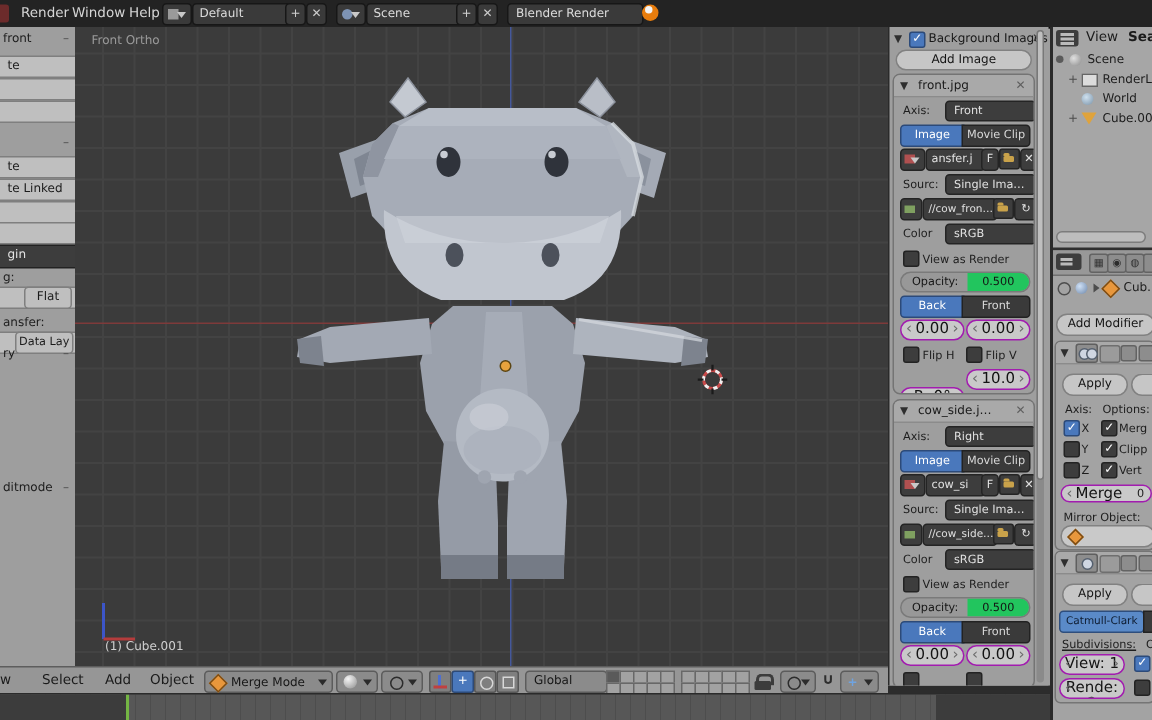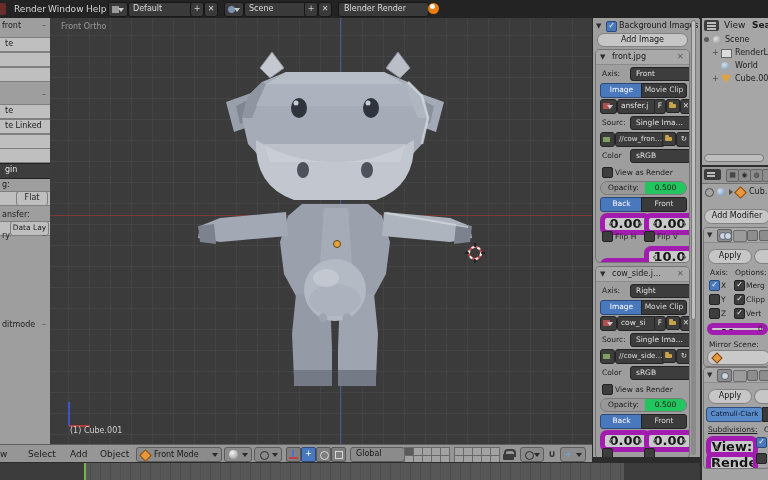--- a/index.html
+++ b/index.html
@@ -50,21 +50,21 @@
   .pillbtn{position:absolute;background:#c6c6c6;border:1px solid #818181;border-radius:8px;color:#141414;font-size:8px;text-align:center;line-height:11px;}
   .box{position:absolute;left:2px;width:93px;border:1px solid #747474;border-radius:5px;overflow:hidden;background:#9e9e9e;}
   .box-hdr{position:absolute;left:0;top:0;width:100%;height:14px;background:#a9a9a9;border-bottom:1px solid #8b8b8b;}
   .tri{display:inline-block;color:#2e2e2e;font-size:7px;}
   .xico{color:#3a3a3a;font-size:8px;}
   .lblD{position:absolute;color:#1d1d1d;font-size:7.5px;}
   .dk{position:absolute;background:#3d3d3d;border:1px solid #242424;border-radius:3px;color:#e0e0e0;font-size:7.5px;line-height:11px;overflow:hidden;white-space:nowrap;}
   .tab{position:absolute;height:13px;background:#3a3a3a;border:1px solid #222;color:#d9d9d9;font-size:7.5px;text-align:center;line-height:12px;overflow:hidden;}
   .tab.on{background:#4a78bc;border-color:#2c4a79;color:#fff;}
   .cb{position:absolute;width:9px;height:9px;background:#3d3d3d;border:1px solid #232323;border-radius:2px;color:#fff;font-size:8px;line-height:8px;text-align:center;}
-  .num{position:absolute;height:12px;background:#c9c9c9;border:5px solid #a21caf;border-radius:7px;color:#141414;font-size:13px;text-align:center;line-height:11px;overflow:hidden;font-weight:bold;}
+  .num{position:absolute;height:12px;background:#c9c9c9;border:1px solid #a21caf;border-radius:7px;color:#141414;font-size:10px;text-align:center;line-height:11px;overflow:hidden;}
   .num:before{content:"‹";position:absolute;left:3px;color:#6e6e6e;}
   .num:after{content:"›";position:absolute;right:3px;color:#6e6e6e;}
   .slider{position:absolute;height:12px;border:1px solid #7a7a7a;border-radius:7px;background:#989898;overflow:hidden;}
   .slider .sl-l{position:absolute;left:0;top:0;bottom:0;color:#161616;font-size:7.5px;line-height:11px;padding-left:7px;}
   .slider .sl-v{position:absolute;right:0;top:0;bottom:0;background:#22c55e;color:#141414;font-size:7.5px;line-height:11px;text-align:center;}
   .folder{position:absolute;width:12px;height:12px;background:#3d3d3d;border:1px solid #242424;border-radius:2px;}
   .folder i{position:absolute;left:2px;top:4px;width:7px;height:4px;background:#c9a24a;border-radius:1px;}
   .folder i:before{content:"";position:absolute;left:0;top:-2px;width:4px;height:2px;background:#c9a24a;border-radius:1px 1px 0 0;}
   .scrollv{position:absolute;border-radius:3px;background:#8a8a8a;}
   .scrollv i{position:absolute;left:0;width:100%;border-radius:3px;background:#bfbfbf;border:1px solid #787878;box-sizing:border-box;}
@@ -212,21 +212,21 @@
   </div>
 
   <div class="abs" id="vpheader">
     <span class="hmenu" style="left:-14px;">View</span>
     <span class="hmenu" style="left:28px;">Select</span>
     <span class="hmenu" style="left:70px;">Add</span>
     <span class="hmenu" style="left:100px;">Object</span>
 
     <div class="hdd" style="left:136px;width:84px;">
       <div class="abs" style="left:4px;top:3px;width:7px;height:7px;background:#e8973c;border:1px solid #7a4c15;transform:rotate(45deg);"></div>
-      <span class="abs" style="left:17px;top:1px;">Front Mode</span>
+      <span class="abs" style="left:17px;top:1px;">Merge Mode</span>
       <span class="dar darD"></span>
     </div>
     <div class="hdd" style="left:224px;width:26px;">
       <div class="abs" style="left:4px;top:2px;width:9px;height:9px;border-radius:50%;background:radial-gradient(circle at 35% 30%,#f5f5f5,#8d8d8d);"></div>
       <span class="dar darD"></span>
     </div>
     <div class="hdd" style="left:254px;width:26px;">
       <div class="abs" style="left:5px;top:3px;width:7px;height:7px;border:1px solid #2c2c2c;border-radius:50%;"></div>
       <span class="dar darD"></span>
     </div>
@@ -501,21 +501,21 @@
         <span class="lblD" style="left:42px;top:67px;">Clipp</span>
 
         <div class="cb" style="left:5px;top:80px;"></div>
         <span class="lblD" style="left:17px;top:81px;">Z</span>
         <div class="cb" style="left:30px;top:80px;">✓</div>
         <span class="lblD" style="left:42px;top:81px;">Vert</span>
 
         <div class="num" style="left:3px;top:95px;width:61px;text-align:left;padding-left:9px;box-sizing:border-box;">Merge Global:</div>
         <span class="lblD" style="left:54px;top:96px;">0</span>
 
-        <span class="lblD" style="left:5px;top:112px;">Mirror Scene:</span>
+        <span class="lblD" style="left:5px;top:112px;">Mirror Object:</span>
         <div class="abs" style="left:3px;top:122px;width:61px;height:13px;background:#c9c9c9;border:1px solid #828282;border-radius:7px;">
           <span class="ic" style="left:5px;top:3px;width:6px;height:6px;background:#e8973c;border:1px solid #7a4c15;transform:rotate(45deg);"></span>
         </div>
       </div>
 
       <div class="pbox" style="top:200px;height:100px;">
         <div class="box-hdr"></div>
         <span class="abs tri" style="left:3px;top:3px;">▼</span>
         <div class="modico" style="left:13px;top:1px;">
             <b style="left:3px;top:2px;"></b>

